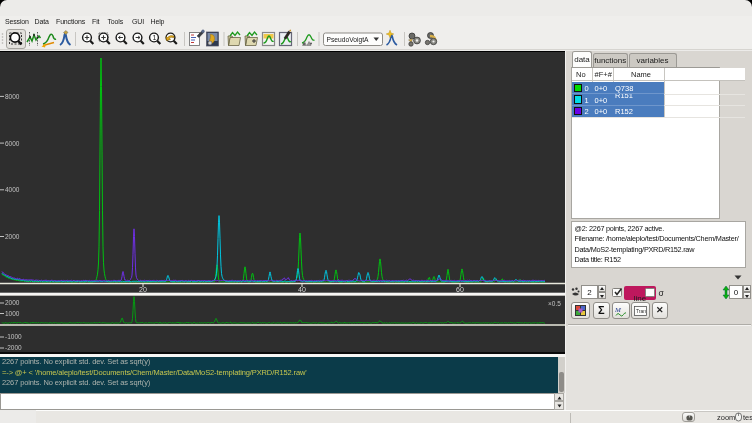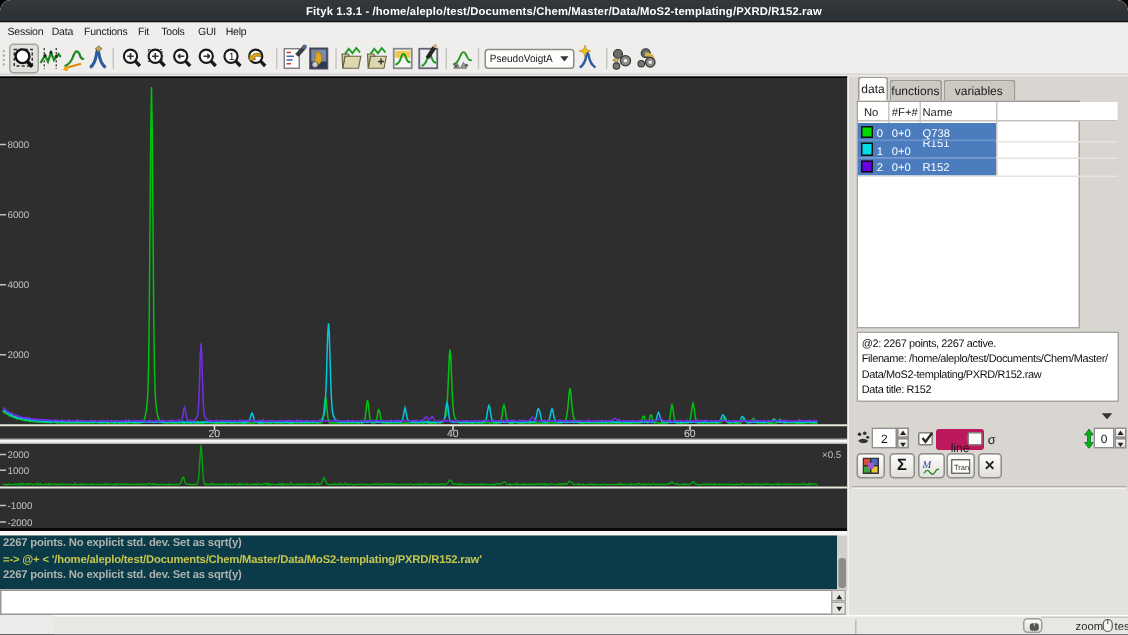--- a/index.html
+++ b/index.html
@@ -6,38 +6,35 @@
 .win{position:absolute;left:0;top:0;width:752px;height:423px;background:#ecebe9;border-radius:7px 7px 0 0;overflow:hidden;}
 .titlebar{position:absolute;left:0;top:0;width:752px;height:15px;background:linear-gradient(#33383c,#2b3034);border-bottom:1.5px solid #0c0d0e;border-radius:7px 7px 0 0;}
 .titlebar span{position:absolute;left:0;right:0;top:3px;text-align:center;color:#fff;font-size:7.5px;font-weight:bold;letter-spacing:.1px;}
 .menubar{position:absolute;left:0;top:16px;width:752px;height:12px;background:#efeeec;color:#1a1a1a;font-size:7px;letter-spacing:-0.15px;}
 .menubar span{position:absolute;top:2px;}
 .toolbar{position:absolute;left:0;top:28px;width:752px;height:22px;background:#efeeec;border-bottom:1px solid #d6d4d0;}
 .mainplot{position:absolute;left:0;top:51px;width:565px;height:241px;background:#2e2e2e;border-top:1px solid #000;}
 .sash1{position:absolute;left:0;top:292px;width:565px;height:4px;background:#f7f6f4;border-top:1px solid #6a6a6a;border-bottom:1px solid #b9b7b3;}
 .auxplot{position:absolute;left:0;top:296px;width:565px;height:56px;background:#2e2e2e;}
 .sash2{position:absolute;left:0;top:352px;width:565px;height:4.5px;background:#f7f6f4;border-top:2px solid #0a0a0a;}
-.console{position:absolute;left:0;top:356.5px;width:558px;height:36px;background:#0b3b49;font-size:7.5px;color:#adb3ad;letter-spacing:-0.12px;font-weight:bold;}
+.console{position:absolute;left:0;top:356.5px;width:558px;height:36px;background:#0b3b49;font-size:7.5px;color:#adb3ad;letter-spacing:-0.12px;}
 .console div{position:absolute;left:2px;white-space:pre;}
 .cscroll{position:absolute;left:558px;top:356.5px;width:7px;height:36px;background:#d2d0cb;}
 .cthumb{position:absolute;left:559px;top:372px;width:5px;height:20px;background:#8e8c88;border-radius:2px;}
 .inputbox{position:absolute;left:0;top:392.5px;width:554px;height:17px;background:#fff;border:1px solid #9a9893;border-right:none;}
 .ispin{position:absolute;left:554px;top:392.5px;width:10px;height:17px;}
 .ispin b{position:absolute;left:0;width:10px;height:8.5px;background:#e8e6e2;border:1px solid #a9a7a2;font-size:5px;color:#222;text-align:center;line-height:7px;font-weight:normal;}
 .sidebar{position:absolute;left:565px;top:51px;width:187px;height:359px;background:#d9d6d1;border-left:1px solid #f2f1ef;}
 .statusbar{position:absolute;left:0;top:409.5px;width:752px;height:13.5px;background:#e9e7e3;border-top:1px solid #fdfdfc;font-size:7.5px;color:#2a2a2a;margin-left:36px;}
 svg{position:absolute;left:0;top:0;}
 .tab{position:absolute;font-size:8px;color:#1a1a1a;text-align:center;border:1px solid #9c9a95;border-bottom:none;border-radius:2.5px 2.5px 0 0;}
 .tbtn{position:absolute;height:17px;background:linear-gradient(#fdfdfc,#e2e0dc);border:1px solid #908e89;border-radius:3px;}
 </style></head><body>
 <div class="win">
 
-<div class="titlebar">
-      <span>Fityk 1.3.1 - /home/aleplo/test/Documents/Chem/Master/Data/MoS2-templating/PXRD/R152.raw</span>
-    </div>
 
 <div class="menubar">
 <span style="left:5px">Session</span>
       <span style="left:34.5px">Data</span>
       <span style="left:56px">Functions</span>
       <span style="left:92px">Fit</span>
       <span style="left:107.5px">Tools</span>
       <span style="left:132px">GUI</span>
       <span style="left:150.5px">Help</span>
 </div>
@@ -249,21 +246,21 @@
 <div class="sidebar">
 
 <div class="tab" style="left:6px;top:0;width:20px;height:16px;background:#fdfdfc;line-height:15px;z-index:2">data</div>
 <div class="tab" style="left:26.5px;top:2px;width:35.5px;height:14px;background:#ccc9c3;line-height:13px">functions</div>
 <div class="tab" style="left:62.5px;top:2px;width:48px;height:14px;background:#ccc9c3;line-height:13px">variables</div>
 
 <div style="position:absolute;left:5px;top:16px;width:149px;height:152px;background:#fff;border:1px solid #a8a6a1;border-top:1px solid #9c9a95">
   <div style="position:absolute;left:0;top:0;width:173px;height:13px;background:#fff;border-bottom:1px solid #c4c2bd;font-size:7.5px;color:#1a1a1a">
     <span style="position:absolute;left:4px;top:2px">No</span>
           <span style="position:absolute;left:22.5px;top:2px">#F+#</span>
-          <span style="position:absolute;left:43px;top:2px">Name</span>
+          <span style="position:absolute;left:59px;top:2px">Name</span>
   </div>
   <div style="position:absolute;left:20px;top:0;width:1px;height:49px;background:#c8c6c1"></div>
   <div style="position:absolute;left:40.5px;top:0;width:1px;height:49px;background:#c8c6c1"></div>
   <div style="position:absolute;left:92px;top:0;width:1px;height:49px;background:#c8c6c1"></div>
 
   <div style="position:absolute;left:0;top:14px;width:92px;height:11.7px;background:#4a7cbe"></div>
   <div style="position:absolute;left:0;top:25.7px;width:92px;height:11.7px;background:#4a7cbe"></div>
   <div style="position:absolute;left:0;top:37.4px;width:92px;height:11.6px;background:#4a7cbe"></div>
     <div style="position:absolute;left:1.5px;top:15.5px;width:8px;height:8.5px;background:#00dc00;border:1.5px solid #111"></div>
   <div style="position:absolute;left:1.5px;top:27.2px;width:8px;height:8.5px;background:#00dce8;border:1.5px solid #111"></div>

